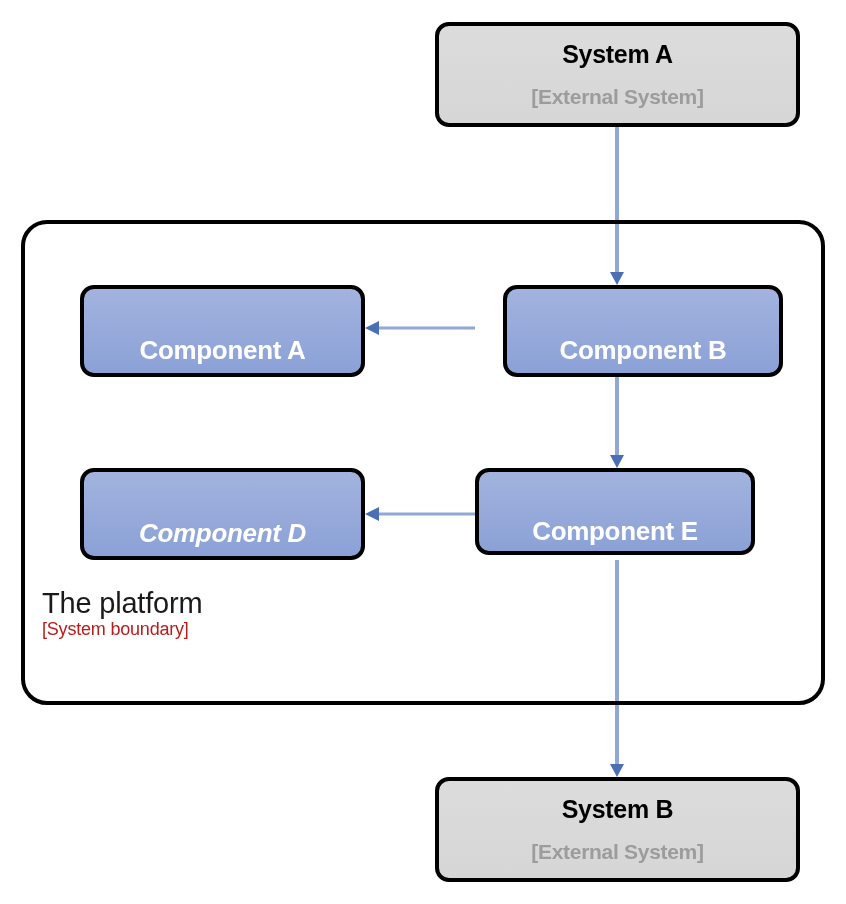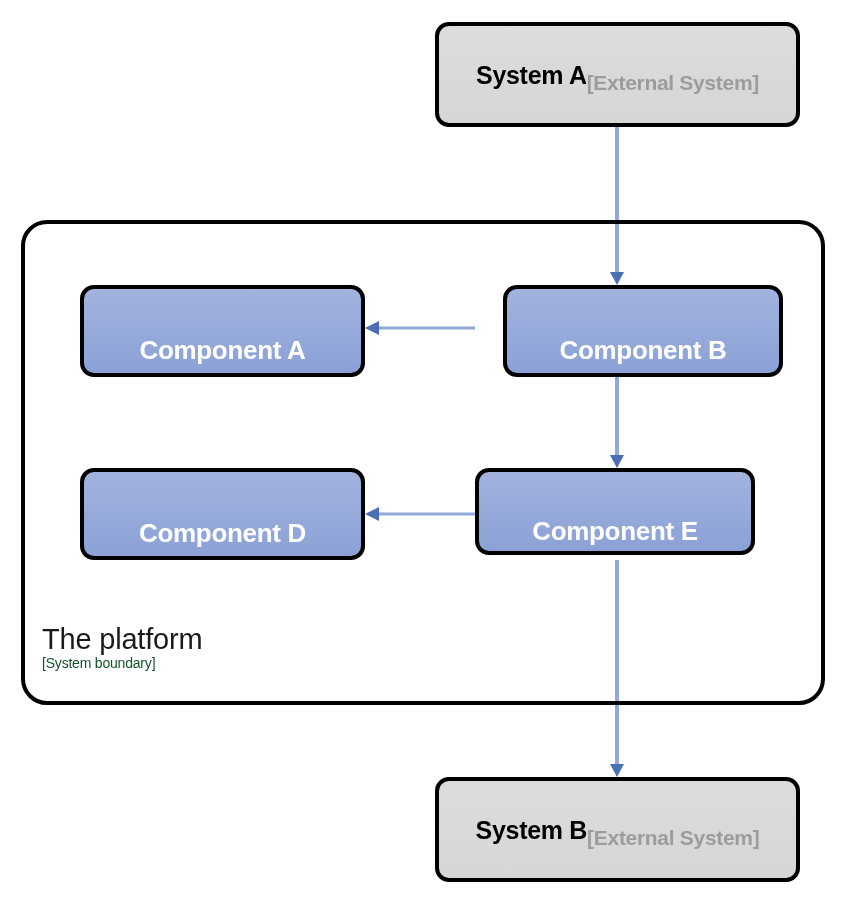--- a/index.html
+++ b/index.html
@@ -48,32 +48,32 @@
   .boundary-title {
     display: block;
     font-size: 29px;
     font-weight: 400;
     color: #1a1a1a;
     letter-spacing: -0.2px;
   }
   .boundary-subtitle {
     display: block;
     margin-top: 2px;
-    font-size: 14px;
+    font-size: 18px;
     font-weight: 400;
-    color: #14532d;
+    color: #b91c1c;
     letter-spacing: -0.2px;
   }
 
   
   .node {
     position: absolute;
     box-sizing: border-box;
     display: flex;
-    flex-direction: row;
+    flex-direction: column;
     align-items: center;
     justify-content: center;
     border: 4px solid #000000;
     border-radius: 14px;
     text-align: center;
     z-index: 4;
   }
   .node-title {
     font-weight: 700;
     line-height: 1.12;
@@ -140,39 +140,39 @@
     </g>
 
     <g>
       <line x1="617" y1="560" x2="617" y2="764" stroke="#8fa8d8" stroke-width="4"></line>
       <polygon points="610,764 624,764 617,777" fill="#4a6fb5"></polygon>
     </g>
   </svg>
 
   <div class="system-boundary" style="left:21px; top:220px; width:804px; height:485px;"></div>
 
-  <div class="boundary-label-block" style="left:42px; top:588px;margin-top:36px;">
+  <div class="boundary-label-block" style="left:42px; top:588px;">
     <span class="boundary-title">The platform</span>
     <span class="boundary-subtitle">[System boundary]</span>
   </div>
 
   <div class="node external" style="left:435px; top:22px; width:365px; height:105px;">
     <span class="node-title">System A</span>
     <span class="node-subtitle">[External System]</span>
   </div>
 
   <div class="node component" style="left:80px; top:285px; width:285px; height:92px;">
     <span class="node-title">Component A</span>
   </div>
 
   <div class="node component" style="left:503px; top:285px; width:280px; height:92px;">
     <span class="node-title">Component B</span>
   </div>
 
-  <div class="node component" style="left:80px; top:468px; width:285px; height:92px;">
+  <div class="node component" style="left:80px; top:468px; width:285px; height:92px;font-style:italic;">
     <span class="node-title">Component D</span>
   </div>
 
   <div class="node component" style="left:475px; top:468px; width:280px; height:87px;">
     <span class="node-title">Component E</span>
   </div>
 
   <div class="node external" style="left:435px; top:777px; width:365px; height:105px;">
     <span class="node-title">System B</span>
     <span class="node-subtitle">[External System]</span>

